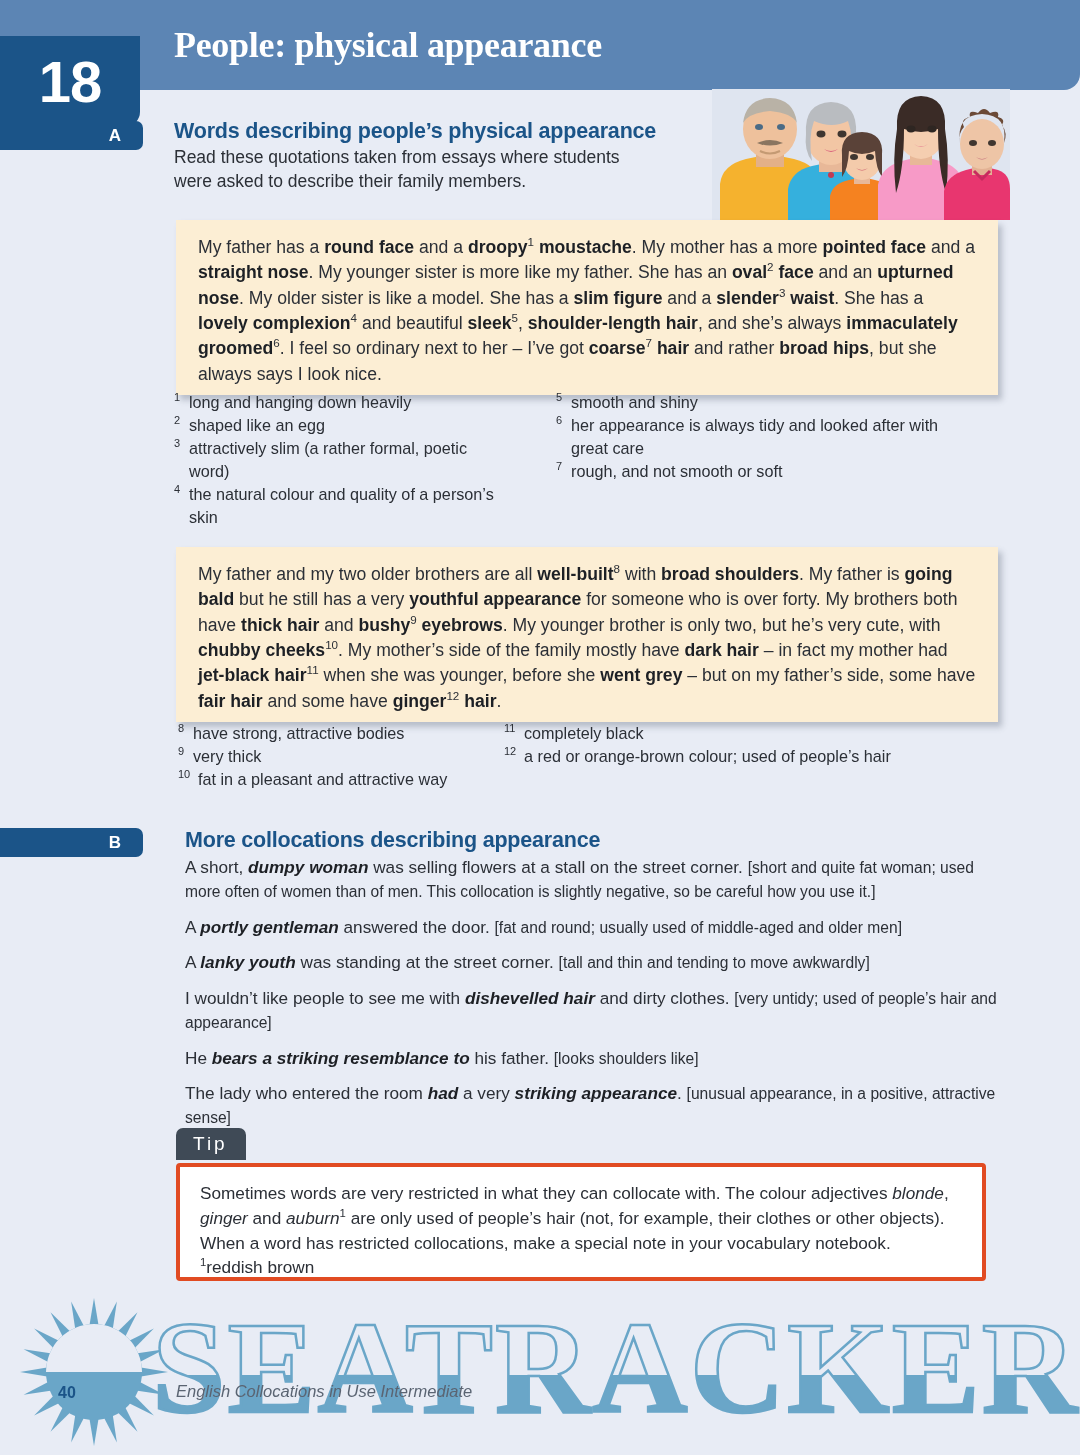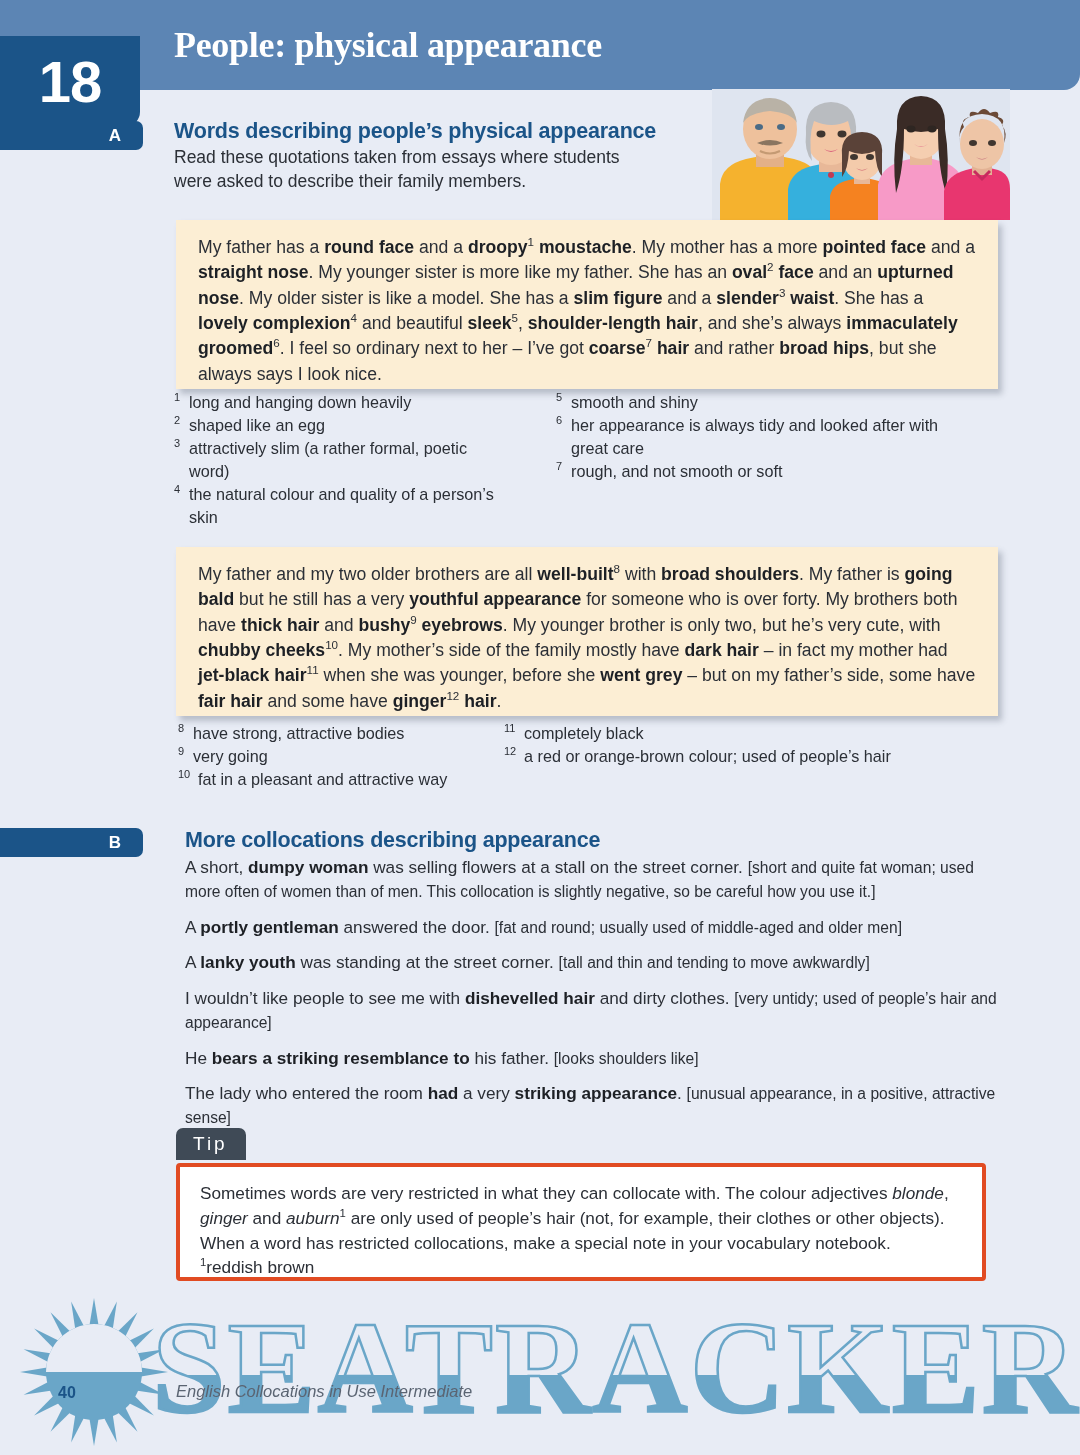--- a/index.html
+++ b/index.html
@@ -111,21 +111,21 @@
     overflow: hidden;
     background: #dde3ef;
   }
   .family-img svg { display: block; }
 
   
   .quote-box {
     position: absolute;
     background: #fceed4;
     box-sizing: border-box;
-    padding: 15px 22px 2px 22px;
+    padding: 15px 22px 8px 22px;
     font-size: 17.6px;
     line-height: 1.44;
     color: #2b2f36;
     box-shadow: 4px 5px 6px rgba(70,80,100,0.30);
   }
   .quote-box b { font-weight: bold; color: #1d2025; }
   sup { font-size: 0.66em; line-height: 0; vertical-align: super; }
 
   
   .fn-wrap { position: absolute; }
@@ -150,21 +150,21 @@
   .fn-item.w2 { padding-left: 20px; }
   .fn-item.w2 .fn-num { left: 0; }
 
   
   .colloc {
     font-size: 17.2px;
     line-height: 1.42;
     color: #2b2f36;
     margin-bottom: 11px;
   }
-  .colloc b { font-weight: bold; color: #1d2025; }
+  .colloc b { font-weight: bold; color: #1d2025; font-style: italic; }
   .colloc .gloss { font-size: 15.6px; }
 
   
   .tip-label {
     position: absolute;
     background: #3f4a56;
     color: #ffffff;
     font-size: 19px;
     letter-spacing: 3px;
     border-top-left-radius: 7px;
@@ -313,21 +313,21 @@
       <div class="fn-item"><span class="fn-num">6</span><span>her appearance is always tidy and looked after with great care</span></div>
       <div class="fn-item"><span class="fn-num">7</span><span>rough, and not smooth or soft</span></div>
     </div>
   </div>
 
   <div class="quote-box" style="left:176px; top:547px; width:822px;">My father and my two older brothers are all <b>well-built</b><sup>8</sup> with <b>broad shoulders</b>. My father is <b>going bald</b> but he still has a very <b>youthful appearance</b> for someone who is over forty. My brothers both have <b>thick hair</b> and <b>bushy</b><sup>9</sup> <b>eyebrows</b>. My younger brother is only two, but he’s very cute, with <b>chubby cheeks</b><sup>10</sup>. My mother’s side of the family mostly have <b>dark hair</b> – in fact my mother had <b>jet-black hair</b><sup>11</sup> when she was younger, before she <b>went grey</b> – but on my father’s side, some have <b>fair hair</b> and some have <b>ginger</b><sup>12</sup> <b>hair</b>.</div>
 
   <div class="fn-wrap">
     <div class="fn-col" style="left:178px; top:722px; width:330px;">
       <div class="fn-item"><span class="fn-num">8</span><span>have strong, attractive bodies</span></div>
-      <div class="fn-item"><span class="fn-num">9</span><span>very going</span></div>
+      <div class="fn-item"><span class="fn-num">9</span><span>very thick</span></div>
       <div class="fn-item w2"><span class="fn-num">10</span><span>fat in a pleasant and attractive way</span></div>
     </div>
     <div class="fn-col" style="left:504px; top:722px; width:450px;">
       <div class="fn-item w2"><span class="fn-num">11</span><span>completely black</span></div>
       <div class="fn-item w2"><span class="fn-num">12</span><span>a red or orange-brown colour; used of people’s hair</span></div>
     </div>
   </div>
 
   <div class="sec-tab" style="top:828px;">B</div>
   <div class="col" style="top:828px; width:816px;margin-left:11px;">

